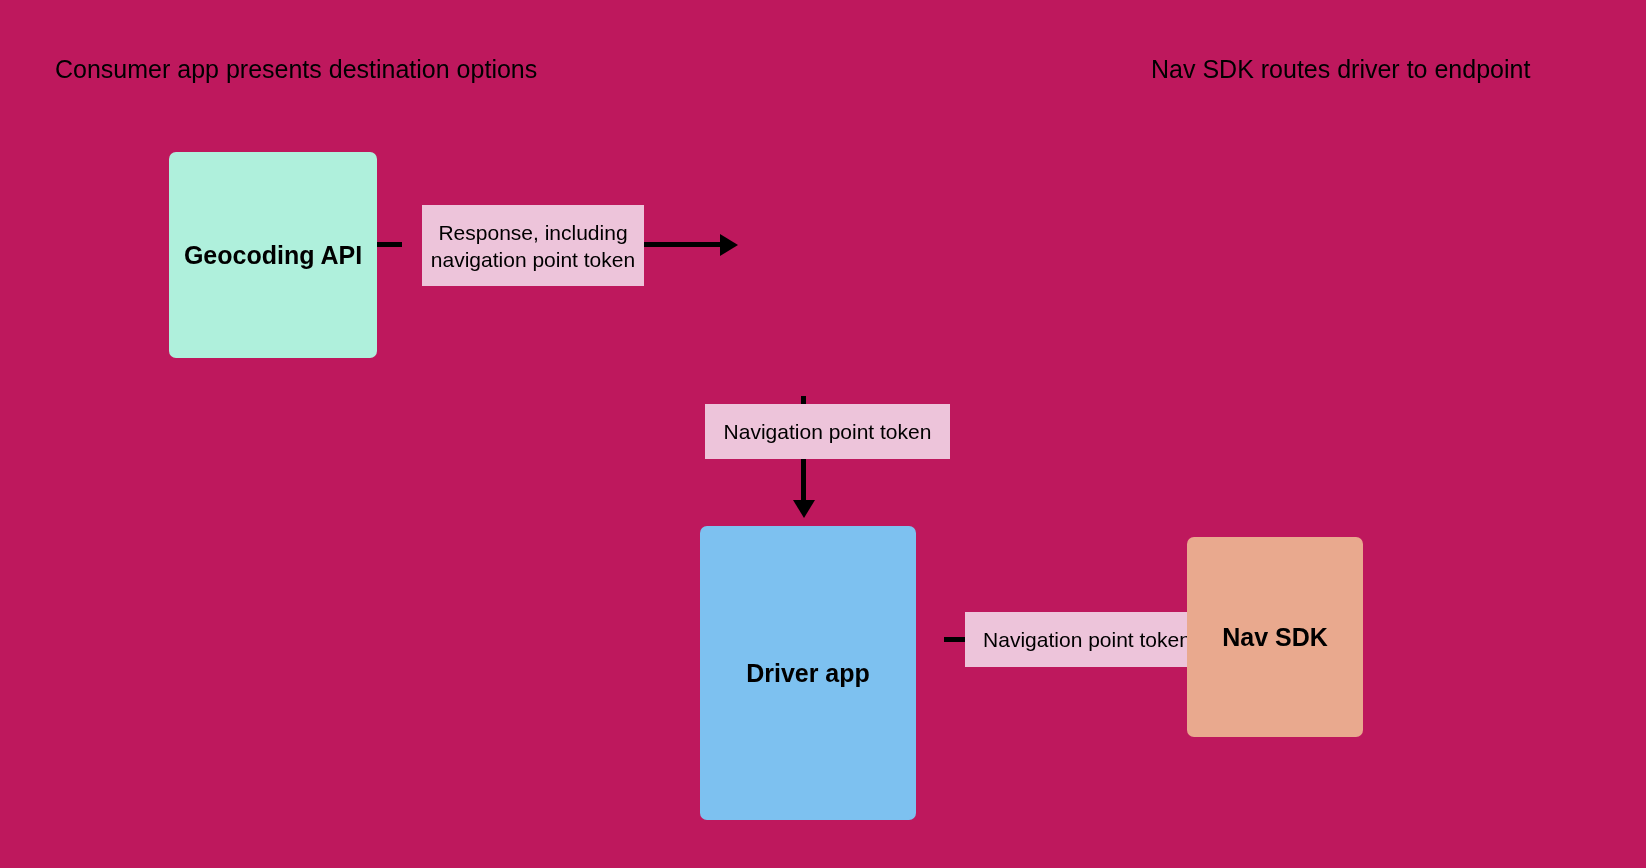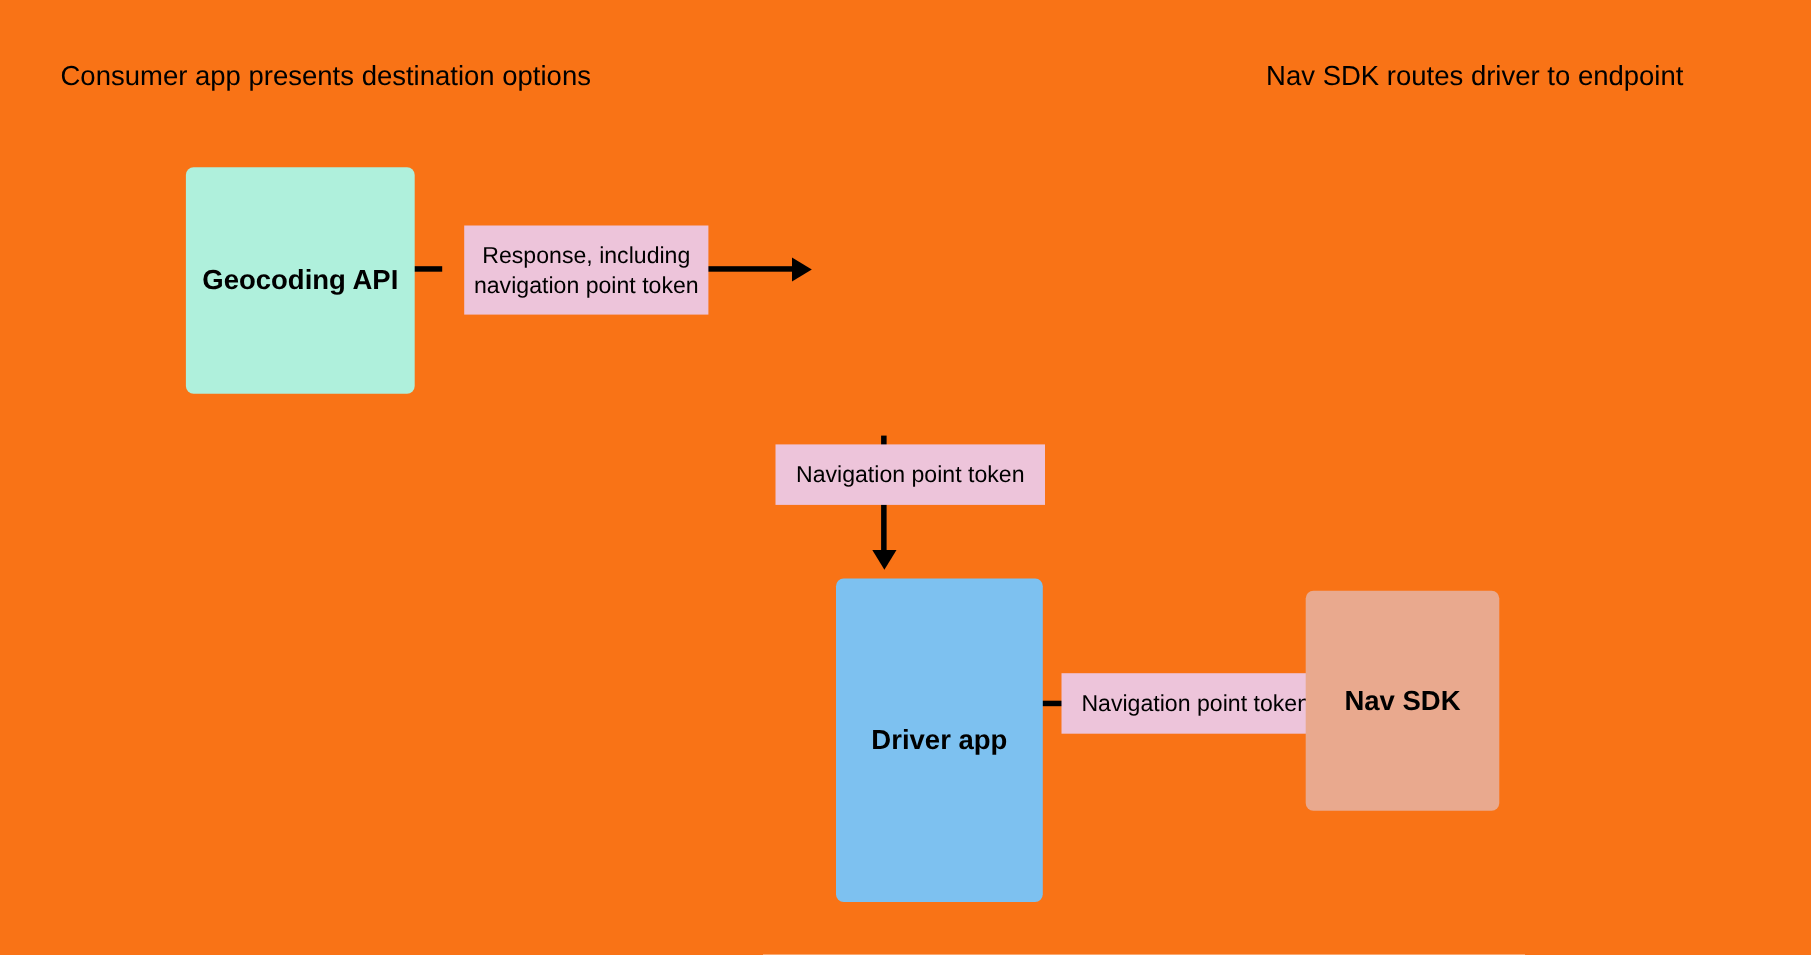--- a/index.html
+++ b/index.html
@@ -9,21 +9,21 @@
     background: #ffffff;
   }
   body {
     font-family: "Liberation Sans", sans-serif;
     -webkit-font-smoothing: antialiased;
   }
   #canvas {
     position: relative;
     width: 1646px;
     height: 868px;
-    background: #f97316;
+    background: #be185d;
     overflow: hidden;
   }
 
   
   .col-header {
     position: absolute;
     font-size: 25px;
     line-height: 30px;
     color: #000000;
     font-weight: 400;
@@ -56,22 +56,22 @@
     left: 169px; top: 152px;
     width: 208px; height: 206px;
     background: #aff0dc;
   }
   #node-consumer-app {
     left: 740px; top: 112px;
     width: 208px; height: 288px;
     background: #7dc1f0;
   }
   #node-driver-app {
-    left: 760px; top: 526px;
-    width: 188px; height: 294px;
+    left: 700px; top: 526px;
+    width: 216px; height: 294px;
     background: #7dc1f0;
   }
   #node-nav-sdk {
     left: 1187px; top: 537px;
     width: 176px; height: 200px;
     background: #e9a98e;
   }
 
   
   .edge-label {

